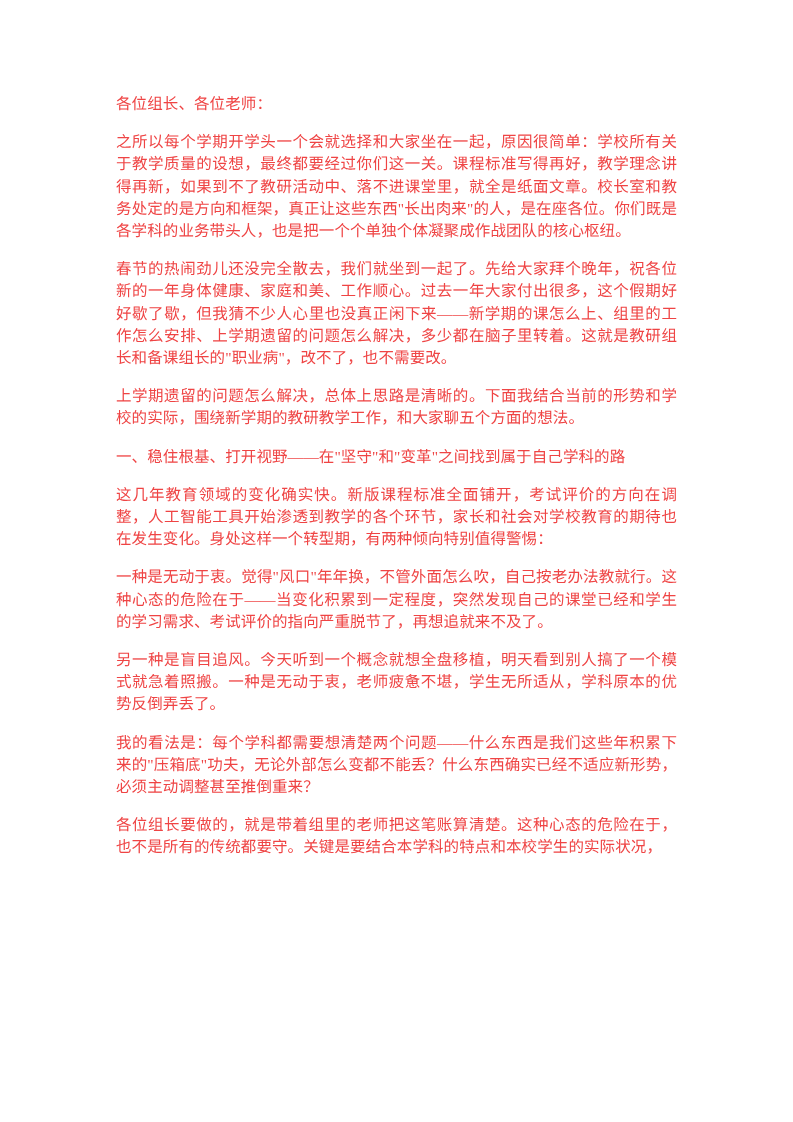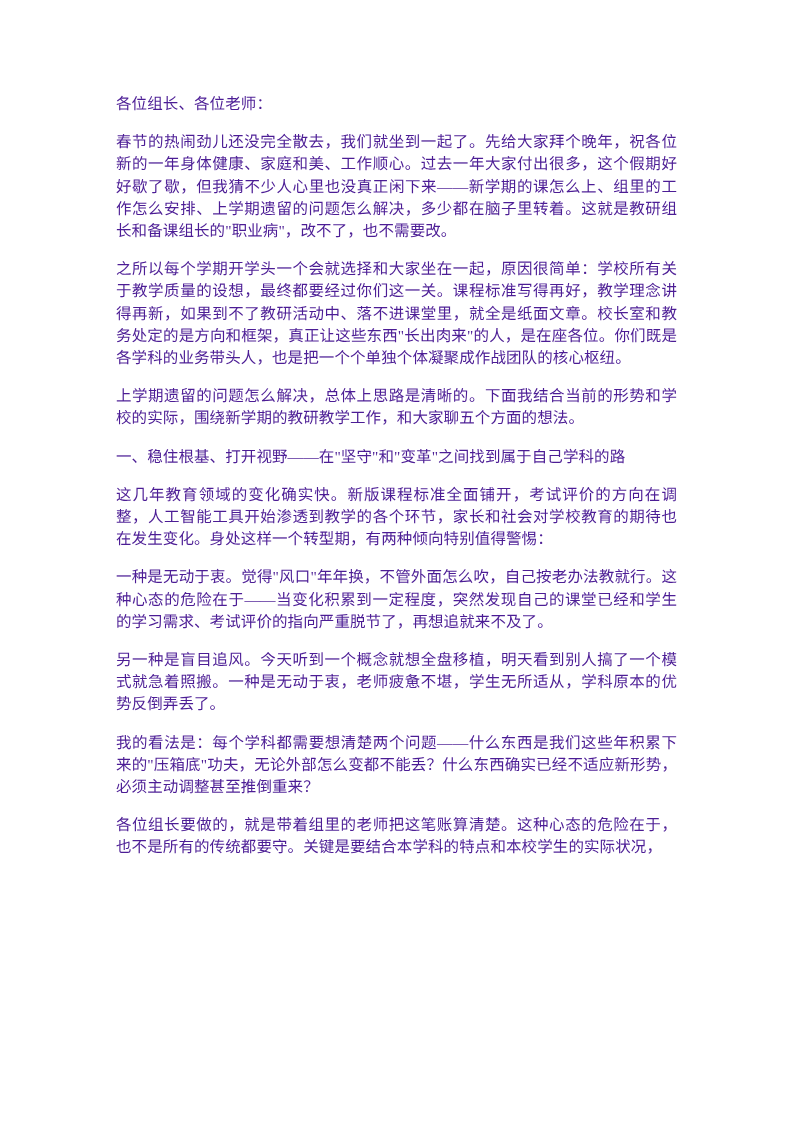--- a/index.html
+++ b/index.html
@@ -27,21 +27,21 @@
   .doc-body {
     width: 561px;
   }
   .para {
     margin: 0 0 16px 0;
     font-size: 15.5px;
     line-height: 22.2px;
     text-align: justify;
     text-justify: inter-ideograph;
     letter-spacing: 0.1px;
-    color: #4c1d95;
+    color: #ef4444;
     word-break: break-all;
   }
   .para:last-child {
     margin-bottom: 0;
   }
   .para.heading {
     margin-bottom: 16px;
   }
   .para.short {
     text-align: left;
@@ -49,23 +49,23 @@
 </style>
 </head>
 <body>
 
 <div class="page">
   <div class="doc-body">
 
     <p class="para short">各位组长、各位老师：</p>
 
 
+    <p class="para">之所以每个学期开学头一个会就选择和大家坐在一起，原因很简单：学校所有关于教学质量的设想，最终都要经过你们这一关。课程标准写得再好，教学理念讲得再新，如果到不了教研活动中、落不进课堂里，就全是纸面文章。校长室和教务处定的是方向和框架，真正让这些东西"长出肉来"的人，是在座各位。你们既是各学科的业务带头人，也是把一个个单独个体凝聚成作战团队的核心枢纽。</p>
+
     <p class="para">春节的热闹劲儿还没完全散去，我们就坐到一起了。先给大家拜个晚年，祝各位新的一年身体健康、家庭和美、工作顺心。过去一年大家付出很多，这个假期好好歇了歇，但我猜不少人心里也没真正闲下来——新学期的课怎么上、组里的工作怎么安排、上学期遗留的问题怎么解决，多少都在脑子里转着。这就是教研组长和备课组长的"职业病"，改不了，也不需要改。</p>
-
-    <p class="para">之所以每个学期开学头一个会就选择和大家坐在一起，原因很简单：学校所有关于教学质量的设想，最终都要经过你们这一关。课程标准写得再好，教学理念讲得再新，如果到不了教研活动中、落不进课堂里，就全是纸面文章。校长室和教务处定的是方向和框架，真正让这些东西"长出肉来"的人，是在座各位。你们既是各学科的业务带头人，也是把一个个单独个体凝聚成作战团队的核心枢纽。</p>
 
     <p class="para">上学期遗留的问题怎么解决，总体上思路是清晰的。下面我结合当前的形势和学校的实际，围绕新学期的教研教学工作，和大家聊五个方面的想法。</p>
 
     <p class="para heading short">一、稳住根基、打开视野——在"坚守"和"变革"之间找到属于自己学科的路</p>
 
     <p class="para">这几年教育领域的变化确实快。新版课程标准全面铺开，考试评价的方向在调整，人工智能工具开始渗透到教学的各个环节，家长和社会对学校教育的期待也在发生变化。身处这样一个转型期，有两种倾向特别值得警惕：</p>
 
     <p class="para">一种是无动于衷。觉得"风口"年年换，不管外面怎么吹，自己按老办法教就行。这种心态的危险在于——当变化积累到一定程度，突然发现自己的课堂已经和学生的学习需求、考试评价的指向严重脱节了，再想追就来不及了。</p>
 
     <p class="para">另一种是盲目追风。今天听到一个概念就想全盘移植，明天看到别人搞了一个模式就急着照搬。一种是无动于衷，老师疲惫不堪，学生无所适从，学科原本的优势反倒弄丢了。</p>

